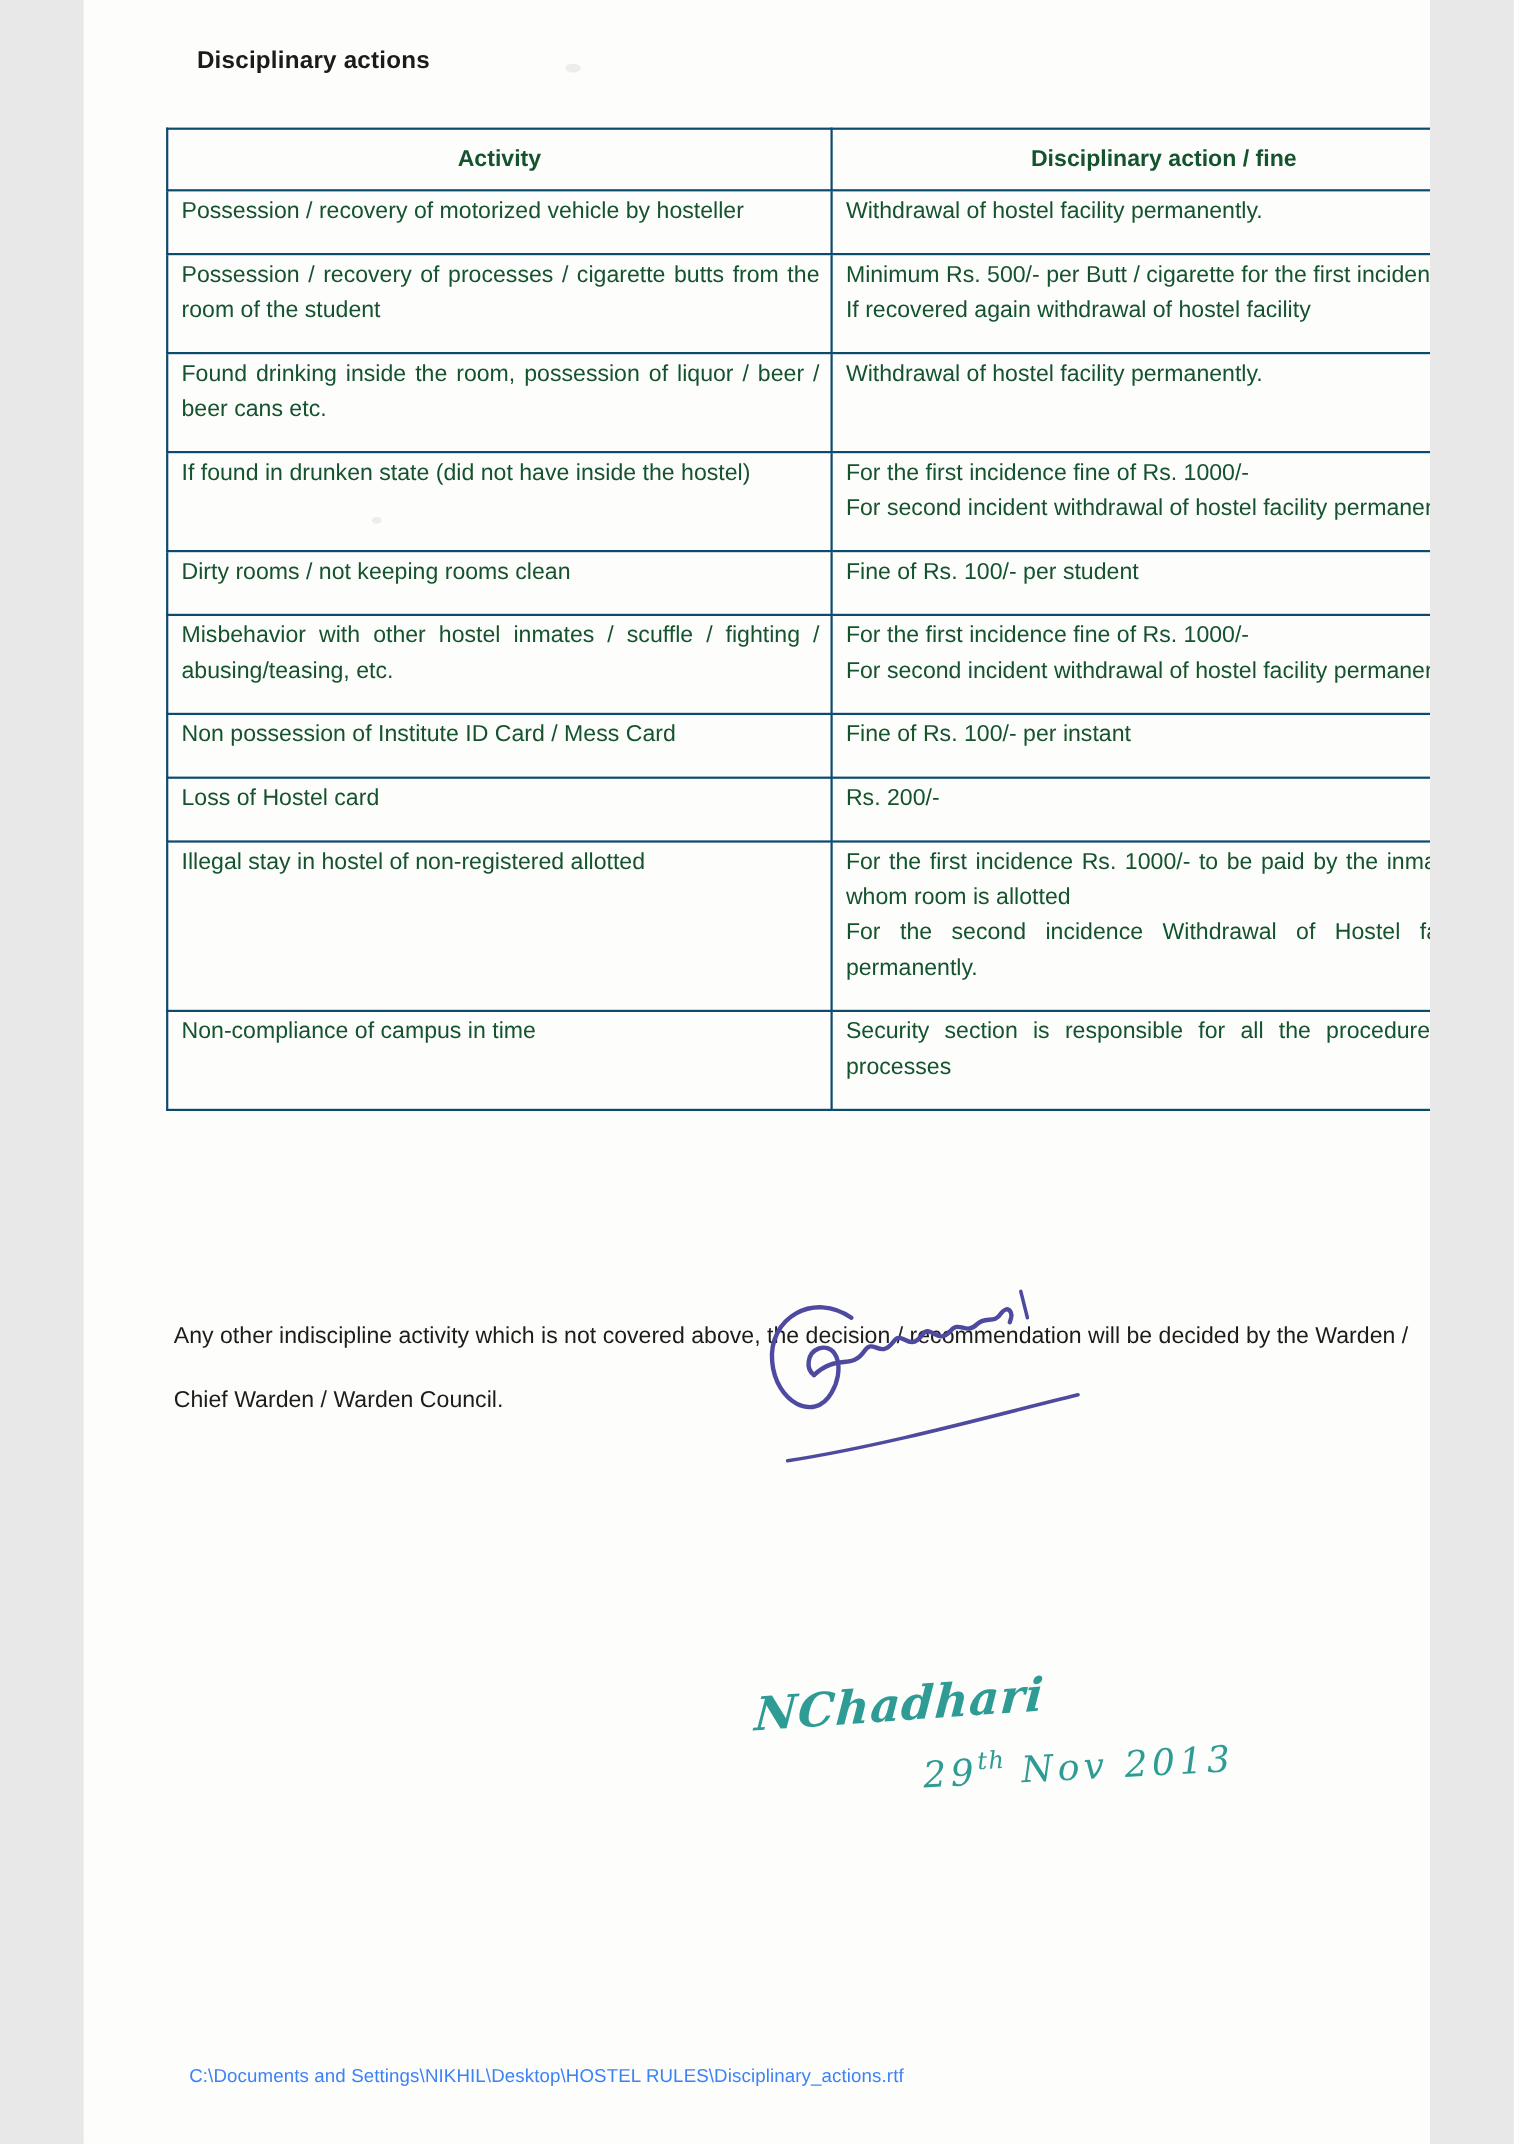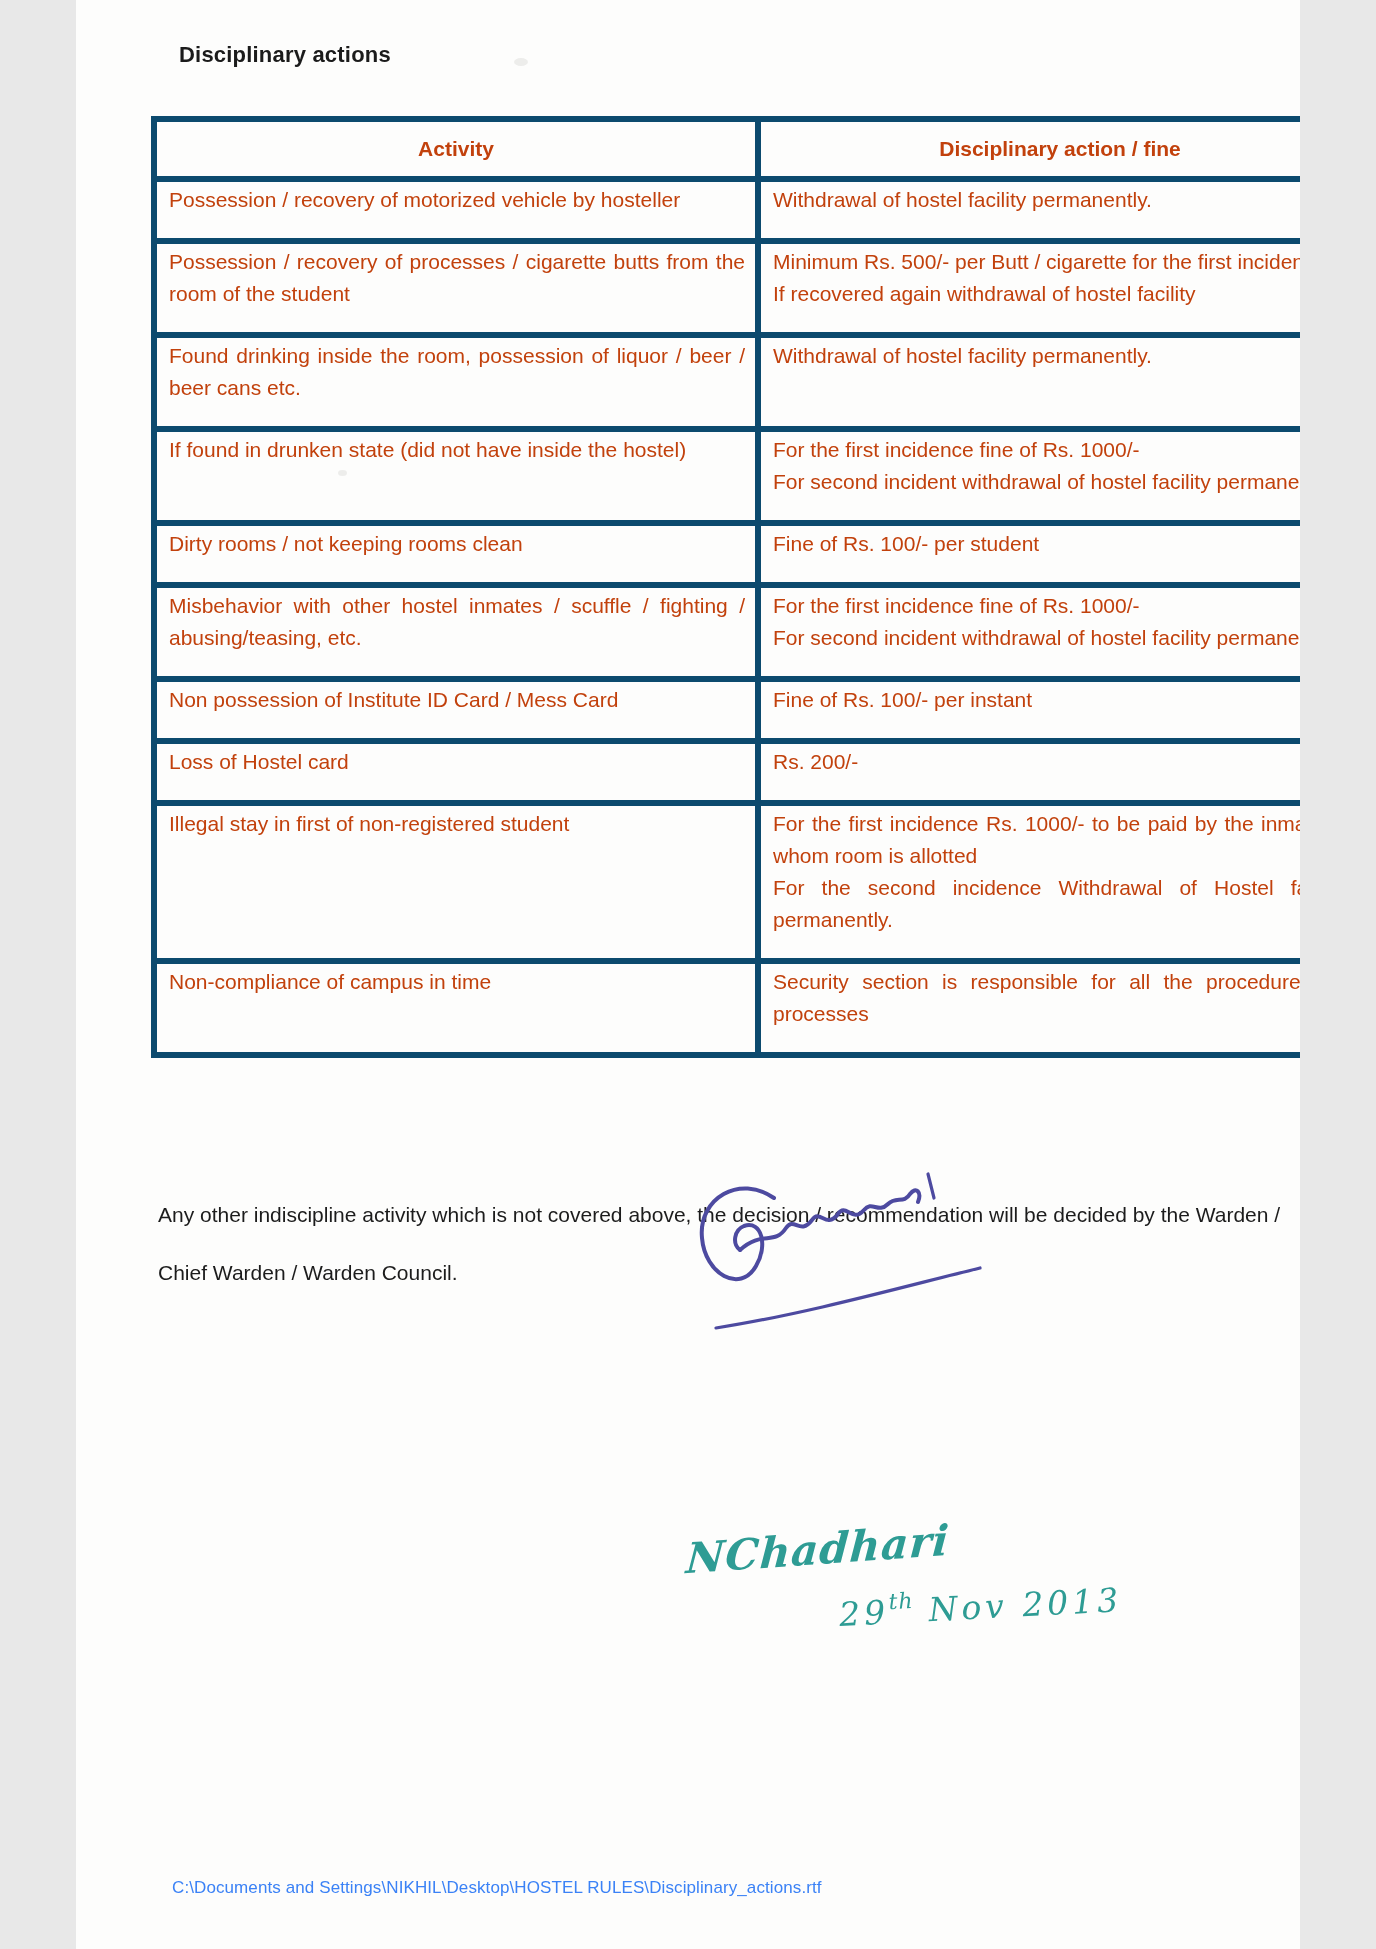--- a/index.html
+++ b/index.html
@@ -17,23 +17,23 @@
     font-size:22px;font-weight:bold;color:#1b1b1b;
     letter-spacing:0.2px;
   }
   table.rules{
     position:absolute;left:75px;top:116px;
     width:1208px;
     border-collapse:collapse;
     table-layout:fixed;
   }
   table.rules th, table.rules td{
-    border:6px solid #0c4a6e;
+    border:2px solid #0c4a6e;
     font-size:21px;
-    color:#c2410c;
+    color:#14532d;
   }
   table.rules th{
     height:52px;
     font-weight:bold;
     text-align:center;
     vertical-align:middle;
     font-size:21px;
   }
   table.rules td{
     vertical-align:top;
@@ -134,21 +134,21 @@
       </tr>
       <tr>
         <td>Non possession of Institute ID Card / Mess Card</td>
         <td>Fine of Rs. 100/- per instant</td>
       </tr>
       <tr>
         <td>Loss of Hostel card</td>
         <td>Rs. 200/-</td>
       </tr>
       <tr>
-        <td>Illegal stay in first of non-registered student</td>
+        <td>Illegal stay in hostel of non-registered allotted</td>
         <td>For the first incidence Rs. 1000/- to be paid by the inmate to whom room is allotted
 For the second incidence Withdrawal of Hostel facility permanently.</td>
       </tr>
       <tr>
         <td>Non-compliance of campus in time</td>
         <td>Security section is responsible for all the procedure and processes</td>
       </tr>
     </tbody>
   </table>
 

